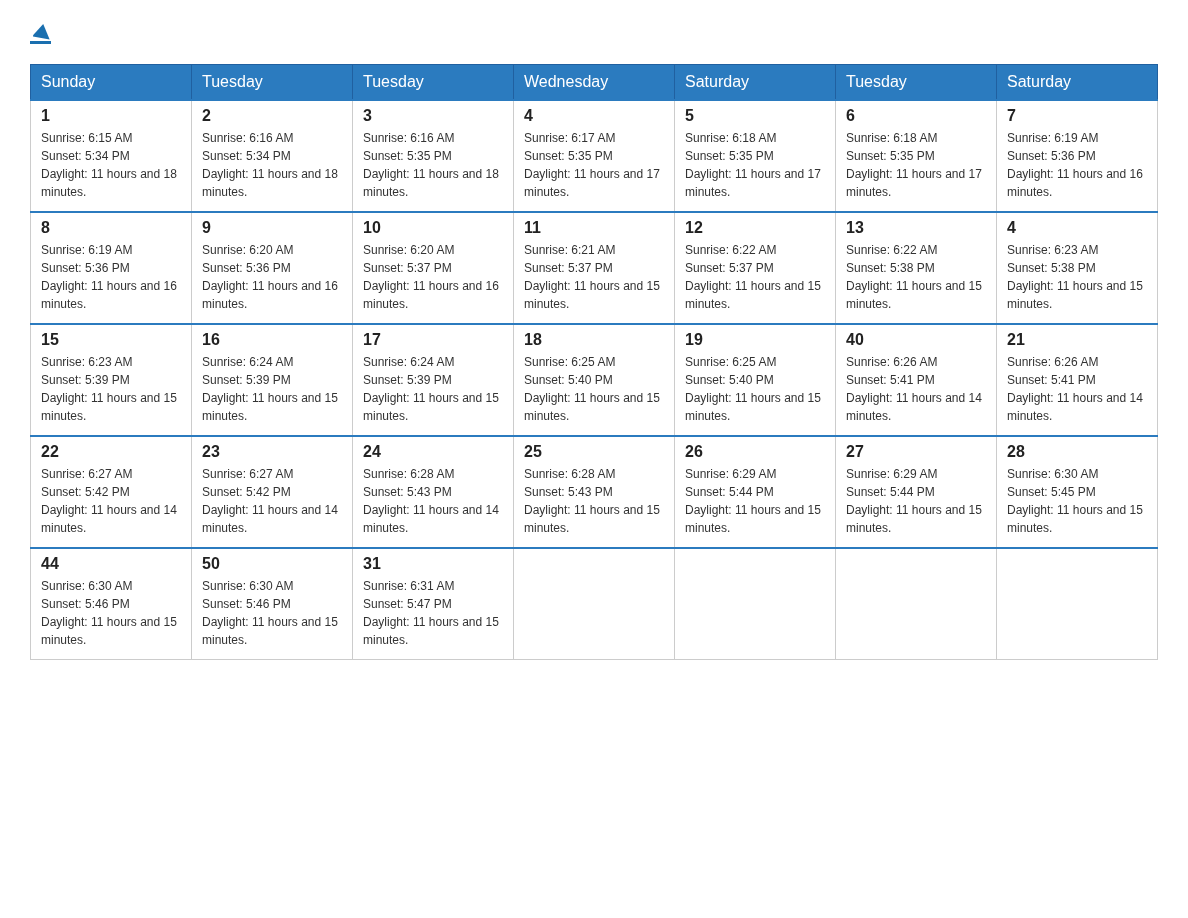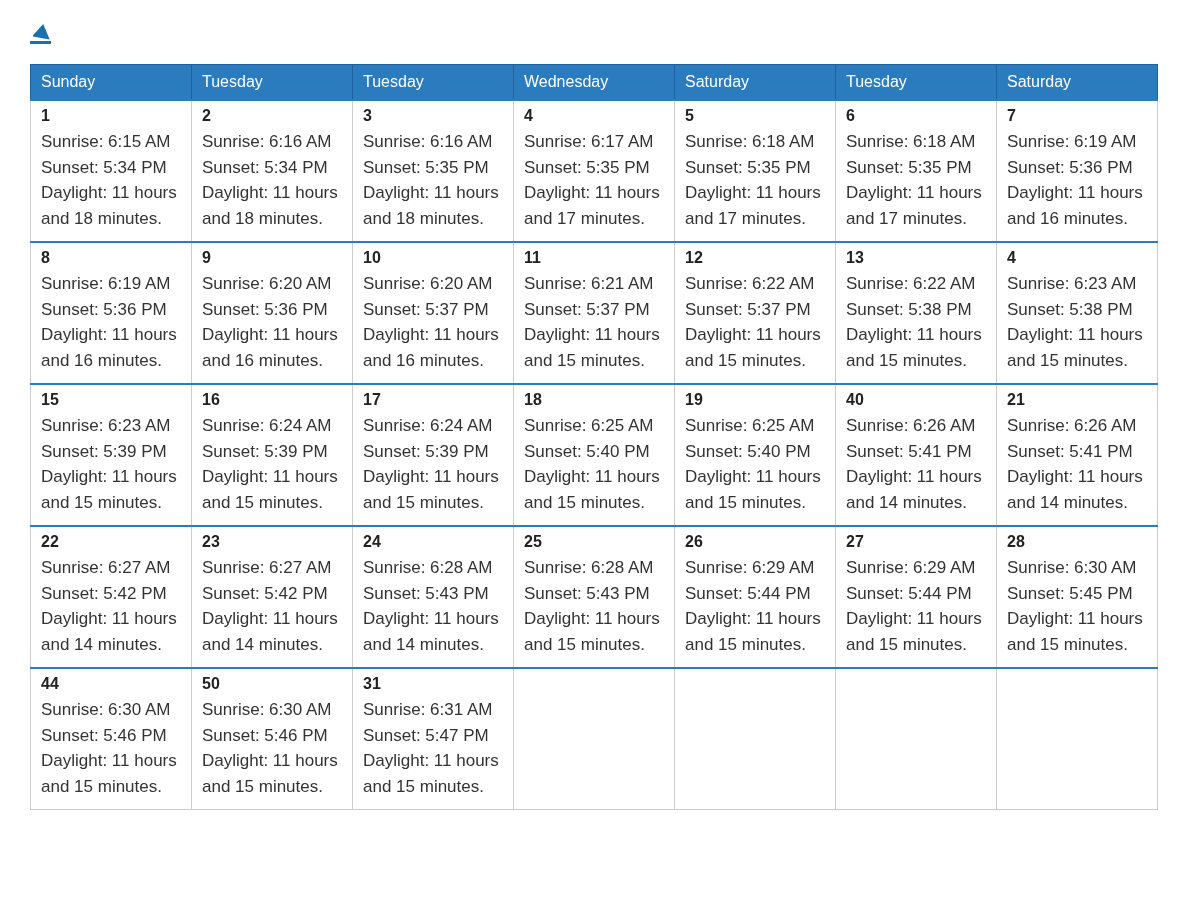--- a/index.html
+++ b/index.html
@@ -57,21 +57,21 @@
       min-height: 100px;
     }
     .day-num {
       font-size: 16px;
       font-weight: bold;
       color: #222;
       display: block;
       margin-bottom: 4px;
     }
     .day-info {
-      font-size: 17px;
+      font-size: 12px;
       color: #333;
       line-height: 1.5;
     }
     .week-row td {
       border-top: 2px solid #2b7bbf;
     }
     .empty-cell {
       background: #fff;
     }
   </style>

